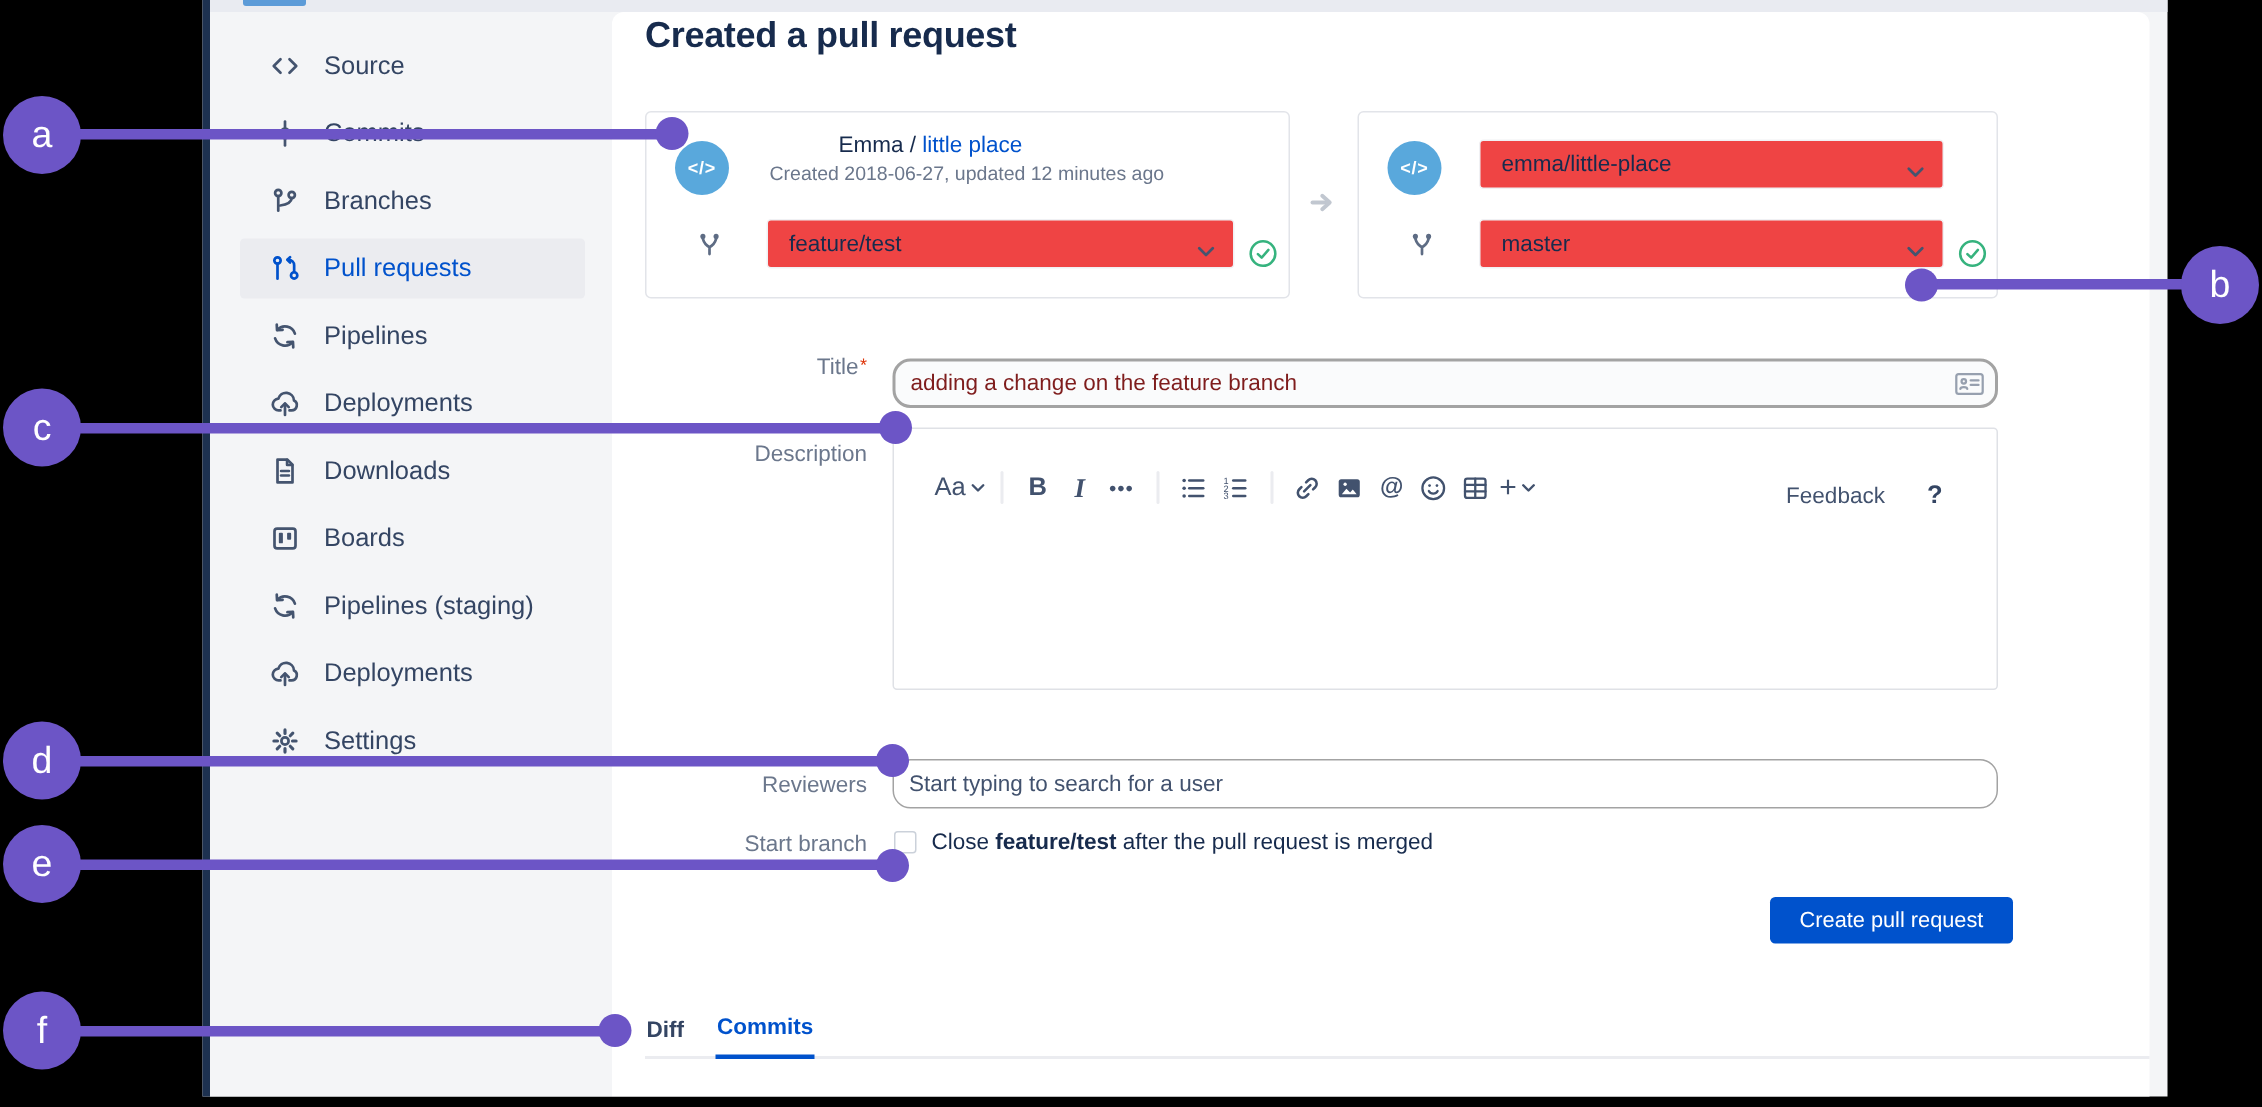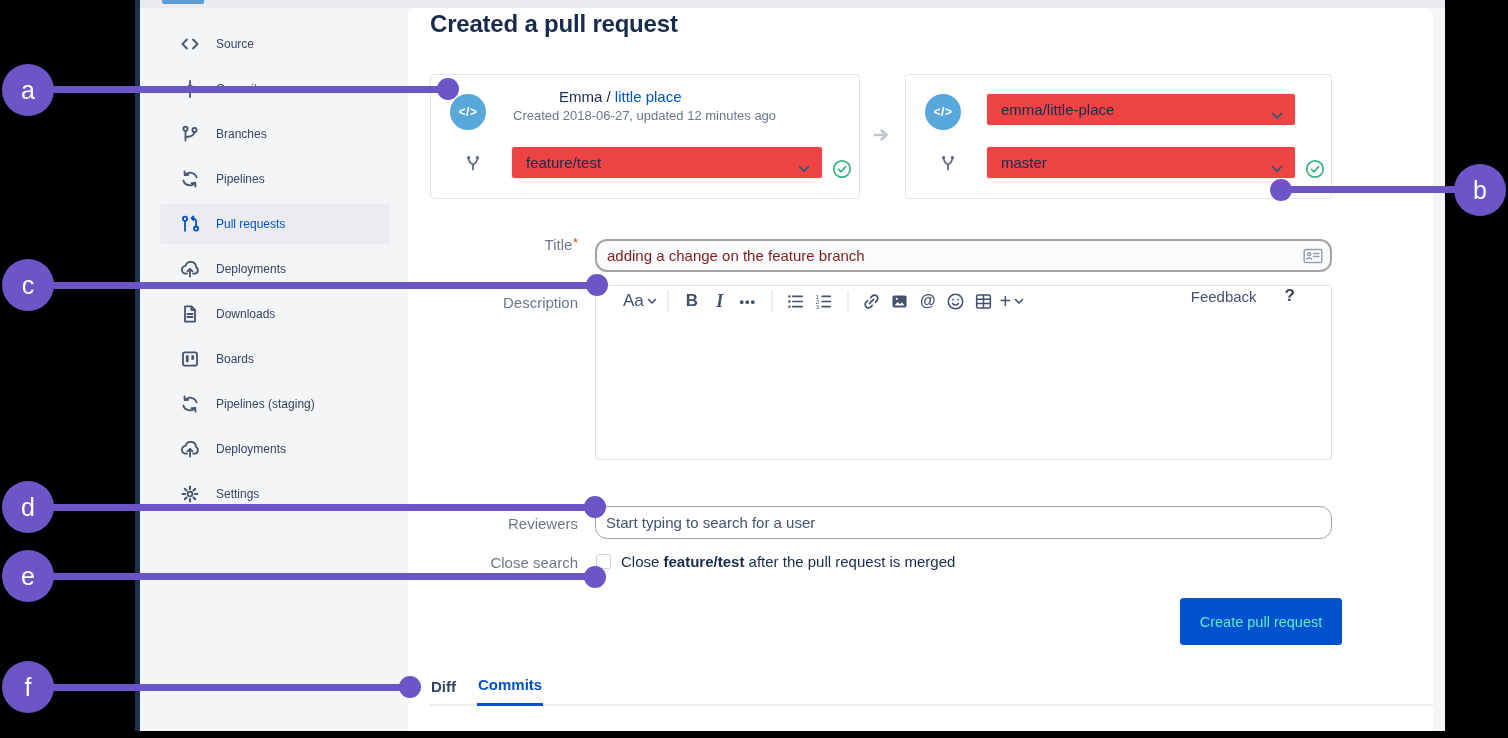--- a/index.html
+++ b/index.html
@@ -18,21 +18,21 @@
   .nav-strip { position:absolute; left:0; top:0; width:5px; height:100%; background:#1D3150; }
   .top-band { position:absolute; left:5px; top:0; right:0; height:8px; background:#E9EBF1; }
   .logo-sliver { position:absolute; left:22px; top:0; width:42px; height:4px; background:#5C9BD8; border-radius:0 0 2px 2px; }
 
   
   .sidebar { position:absolute; left:5px; top:8px; width:268px; bottom:0; background:#F4F5F7; }
   .sidebar ul { list-style:none; padding-top:16px; }
   .side-item {
     height:40px; margin:0 18px 5px 20px; padding-left:20px;
     display:flex; align-items:center; gap:16px;
-    font-size:12px; color:#344563; border-radius:3px; cursor:pointer;
+    font-size:17px; color:#344563; border-radius:3px; cursor:pointer;
   }
   .side-item .s-ic { width:20px; height:20px; color:#44546F; display:flex; align-items:center; justify-content:center; flex:none; }
   .side-item.selected { background:#EBECF0; color:var(--blue); }
   .side-item.selected .s-ic { color:var(--blue); }
 
   
   .panel {
     position:absolute; left:273px; top:8px; width:1025px; bottom:0;
     background:#fff; border-radius:8px 8px 0 0;
   }
@@ -76,21 +76,21 @@
 
   .title-wrap { position:absolute; left:187px; top:231px; width:737px; height:33px; }
   .text-field {
     width:100%; height:100%; border:2px solid #a3a3a3; background:#FAFBFC; border-radius:12px;
     font-family:"Liberation Sans", sans-serif; font-size:15px; color:#7f1d1d; padding:0 36px 0 10px; outline:none;
   }
   .text-field::placeholder { color:#42526E; opacity:1; }
   .field-ic { position:absolute; right:9px; top:7px; width:20px; height:20px; color:#97A0AF; }
 
   .editor { position:absolute; left:187px; top:277px; width:737px; height:175px; border:1px solid #DFE1E6; border-radius:3px; background:#fff; }
-  .toolbar { height:54px; display:flex; align-items:flex-start; padding:0 36px 0 26px; }
+  .toolbar { height:54px; display:flex; align-items:flex-end; padding:0 36px 0 26px; }
   .tb-groups { display:flex; align-items:center; }
   .tb-sep { width:2px; height:22px; background:#EBECF0; margin:0 9px; border-radius:1px; }
   .tb-item {
     border:none; background:none; cursor:pointer; color:#42526E;
     display:flex; align-items:center; justify-content:center; gap:3px;
     min-width:28px; height:30px; padding:0 1px; font-family:"Liberation Sans", sans-serif;
   }
   .tb-item svg { display:block; }
   .glyph { font-size:17px; color:#42526E; }
   .glyph-text-style { font-weight:500; }
@@ -107,22 +107,22 @@
   .reviewers-wrap { position:absolute; left:187px; top:498px; width:737px; height:33px; }
   .reviewers-wrap .text-field { border-width:1px; background:#fff; padding-right:4px; }
 
   .close-row { position:absolute; left:188px; top:545px; display:flex; align-items:center; gap:10px; font-size:15px; color:#172B4D; }
   .close-row input[type=checkbox] {
     appearance:none; width:15px; height:15px; border:1.5px solid #CBD1DA; border-radius:2.5px; background:#fff; cursor:pointer; flex:none;
   }
   .close-branch-name { font-weight:700; }
 
   .submit-btn {
-    position:absolute; left:772px; top:590px; width:162px; height:47px;
-    background:var(--blue); color:#5eead4; border:none; border-radius:3.5px;
+    position:absolute; left:772px; top:590px; width:162px; height:31px;
+    background:var(--blue); color:#ffffff; border:none; border-radius:3.5px;
     font-family:"Liberation Sans", sans-serif; font-size:14.5px; font-weight:500; cursor:pointer;
   }
 
   .tabs-wrap { position:absolute; left:22px; right:0; top:668px; }
   .tabs-row { display:flex; gap:20px; }
   .tab { border:none; background:none; font-family:"Liberation Sans", sans-serif;
     font-size:15px; font-weight:700; color:#344563; padding:0 1px 10px; cursor:pointer; }
   .tab.active { color:var(--blue); border-bottom:3px solid var(--blue); }
   .tabs-rule { height:2px; background:#EBECF0; margin-top:-2px; }
 
@@ -176,42 +176,42 @@
           <span class="s-ic">
             <svg viewBox="0 0 20 20" width="20" height="20" fill="none" stroke="currentColor" stroke-width="1.8" stroke-linecap="round" stroke-linejoin="round">
               <circle cx="5.5" cy="4.7" r="2.1"></circle>
               <circle cx="14.5" cy="6" r="2.1"></circle>
               <line x1="5.5" y1="6.8" x2="5.5" y2="16.5"></line>
               <path d="M14.5 8.1 C14.2 11.2 10.3 12.6 6.8 13"></path>
             </svg>
           </span>
           <span>Branches</span>
         </li>
-        <li class="side-item">
-          <span class="s-ic">
-            <svg viewBox="0 0 20 20" width="20" height="20" fill="none" stroke="currentColor" stroke-width="1.8" stroke-linecap="round" stroke-linejoin="round">
-              <path d="M16.6 8.4 A6.9 6.9 0 0 0 4.9 5.9"></path>
-              <polyline points="4.5,2.4 4.7,6.1 8.4,5.9"></polyline>
-              <path d="M3.4 11.6 A6.9 6.9 0 0 0 15.1 14.1"></path>
-              <polyline points="15.5,17.6 15.3,13.9 11.6,14.1"></polyline>
-            </svg>
-          </span>
-          <span>Pipelines</span>
-        </li>
         <li class="side-item selected">
           <span class="s-ic">
             <svg viewBox="0 0 20 20" width="20" height="20" fill="none" stroke="currentColor" stroke-width="1.8" stroke-linecap="round" stroke-linejoin="round">
               <circle cx="5" cy="4.7" r="2.1"></circle>
               <line x1="5" y1="6.8" x2="5" y2="16.8"></line>
               <path d="M11.8 4.2 h.7 a3.6 3.6 0 0 1 3.6 3.6 v4.6"></path>
               <polyline points="13.4,2.4 11.6,4.2 13.4,6"></polyline>
               <circle cx="16.1" cy="14.6" r="2.1"></circle>
             </svg>
           </span>
           <span>Pull requests</span>
+        </li>
+        <li class="side-item">
+          <span class="s-ic">
+            <svg viewBox="0 0 20 20" width="20" height="20" fill="none" stroke="currentColor" stroke-width="1.8" stroke-linecap="round" stroke-linejoin="round">
+              <path d="M16.6 8.4 A6.9 6.9 0 0 0 4.9 5.9"></path>
+              <polyline points="4.5,2.4 4.7,6.1 8.4,5.9"></polyline>
+              <path d="M3.4 11.6 A6.9 6.9 0 0 0 15.1 14.1"></path>
+              <polyline points="15.5,17.6 15.3,13.9 11.6,14.1"></polyline>
+            </svg>
+          </span>
+          <span>Pipelines</span>
         </li>
         <li class="side-item">
           <span class="s-ic">
             <svg viewBox="0 0 20 20" width="20" height="20" fill="none" stroke="currentColor" stroke-width="1.8" stroke-linecap="round" stroke-linejoin="round">
               <path d="M7 14.6 H5.9 a3.9 3.9 0 0 1-.3-7.8 a5.3 5.3 0 0 1 10.4 1.2 a3.5 3.5 0 0 1-1.6 6.6 H13"></path>
               <line x1="10" y1="17.6" x2="10" y2="10.2"></line>
               <polyline points="7.5,12.4 10,9.9 12.5,12.4"></polyline>
             </svg>
           </span>
           <span>Deployments</span>
@@ -446,21 +446,21 @@
         </div>
       </div>
       <div class="editor-body"></div>
     </div>
 
     <label class="f-label lbl-reviewers">Reviewers</label>
     <div class="reviewers-wrap">
       <input class="text-field" placeholder="Start typing to search for a user" style="">
     </div>
 
-    <label class="f-label lbl-close">Close search</label>
+    <label class="f-label lbl-close">Start branch</label>
     <div class="close-row">
       <input type="checkbox" style="">
       <span><span>Close </span><span class="close-branch-name">feature/test</span><span> after the pull request is merged</span></span>
     </div>
 
     <button class="submit-btn">Create pull request</button>
 
     <div class="tabs-wrap">
       <div class="tabs-row" id="tabs-row">
           <button class="tab">Diff</button>

